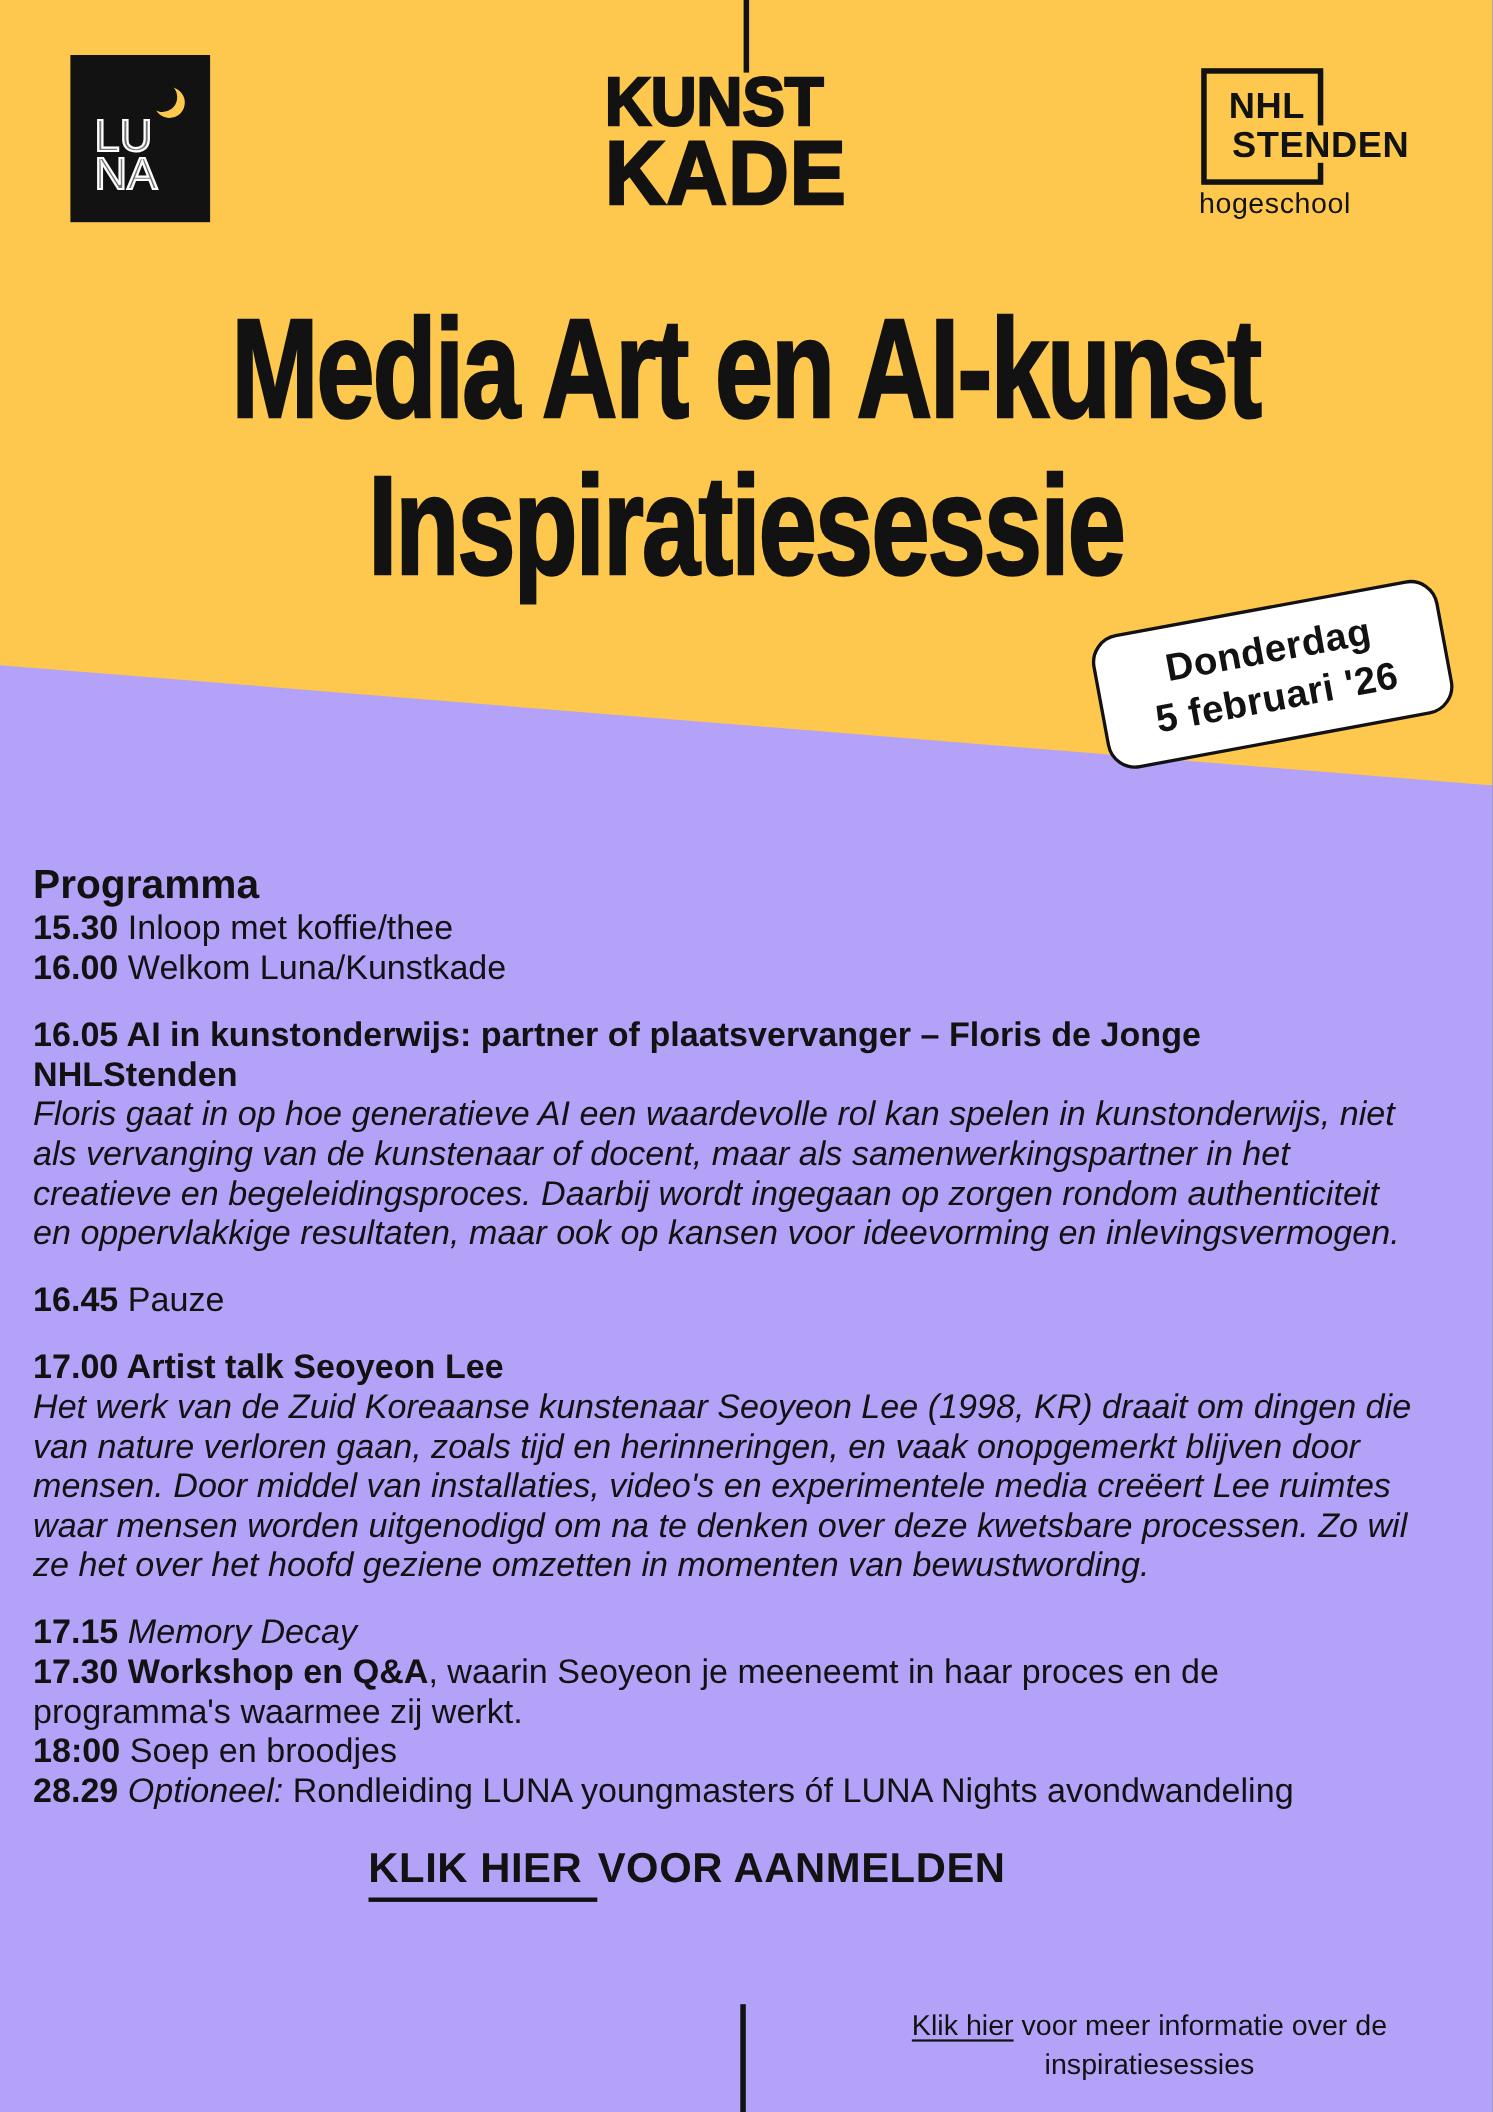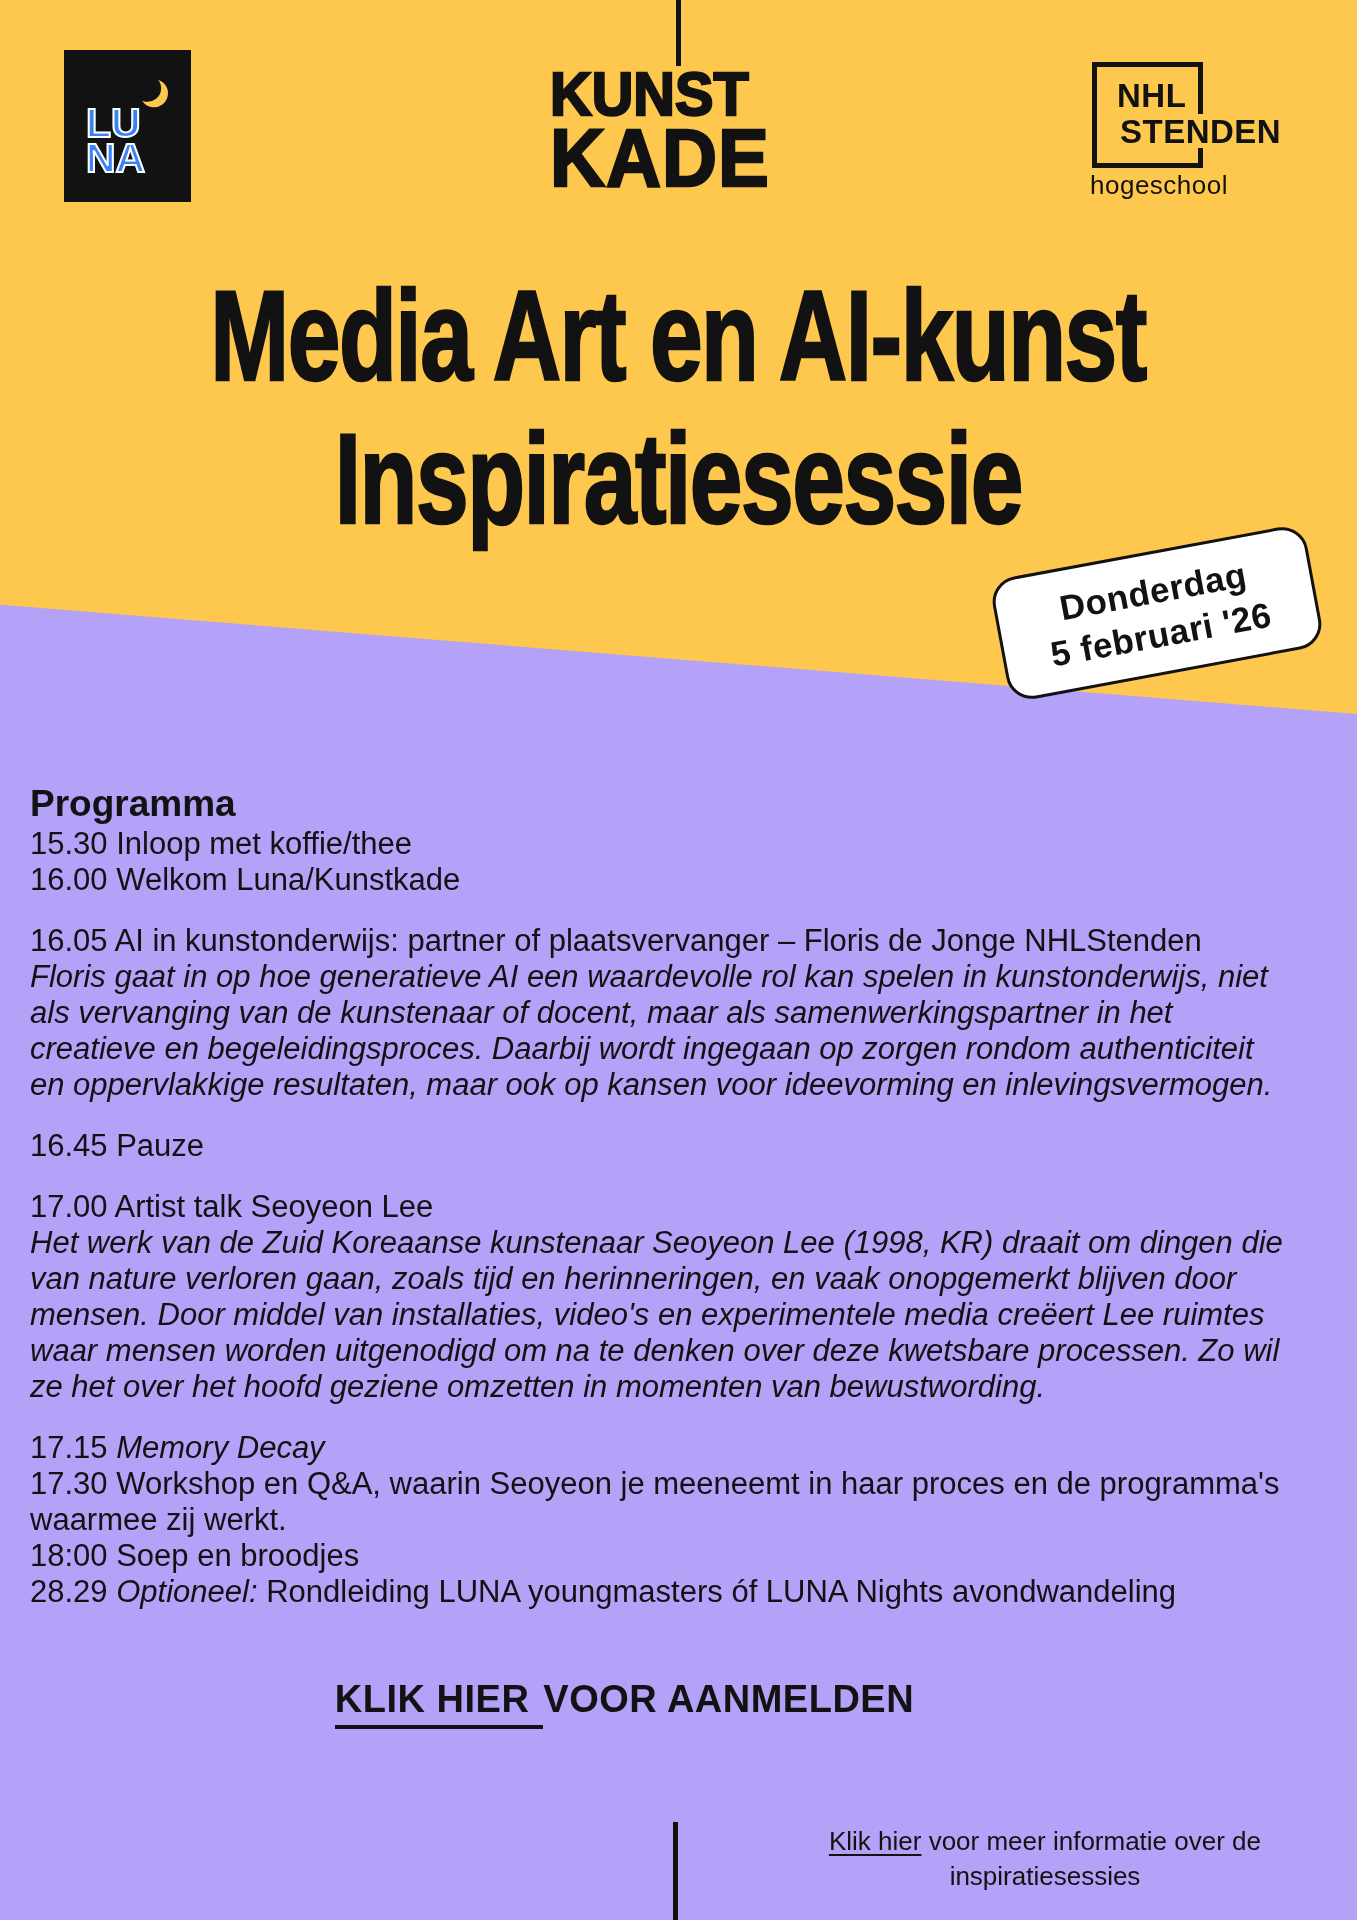--- a/index.html
+++ b/index.html
@@ -17,21 +17,21 @@
   .vline{position:absolute;width:5px;background:#121212;}
   .vline.top{left:676px;top:0;height:66px;}
   .vline.bottom{left:673px;top:1822px;height:98px;}
   
   .luna{
     position:absolute;left:64px;top:50px;width:127px;height:152px;
     background:#121212;
   }
   .luna-moon{position:absolute;right:16px;top:20px;width:46px;height:46px;transform:rotate(8deg);}
   .luna-text{
-    position:absolute;left:22px;top:56px;color:#3b82f6;font-weight:bold;
+    position:absolute;left:22px;top:56px;color:#737373;font-weight:normal;
     font-size:41px;line-height:35px;letter-spacing:0px;
     -webkit-text-stroke:2px #fff;
   }
   
   .kunstkade{position:absolute;left:550px;top:66px;transform:scaleX(.93);transform-origin:left top;}
   .kk1{font-size:62px;line-height:56px;font-weight:bold;-webkit-text-stroke:2.5px #121212;letter-spacing:0;}
   .kk2{font-size:82px;line-height:72px;font-weight:bold;-webkit-text-stroke:2.5px #121212;letter-spacing:1px;}
   
   .nhl{position:absolute;left:1092px;top:62px;width:220px;height:140px;}
   .nhl-box{position:absolute;left:0;top:0;width:101px;height:96px;border:5px solid #121212;}
@@ -52,21 +52,21 @@
     transform:rotate(-10.5deg);
     display:flex;flex-direction:column;align-items:center;justify-content:center;
     font-weight:bold;font-size:35px;line-height:44px;letter-spacing:.5px;
     z-index:5;text-align:center;
   }
   
   .program{position:absolute;left:30px;top:752px;width:1255px;font-size:31px;line-height:36px;}
   .prog-heading{font-size:37px;line-height:44px;font-weight:bold;margin-top:30px;}
   .program p{margin:0;}
   .program p.gap{margin-top:25px;}
-  .program b{font-weight:normal;text-align:center;}
+  .program b{font-weight:bold;text-align:center;}
   .program i{font-style:italic;}
   
   .cta{position:absolute;left:0;top:1678px;width:1249px;text-align:center;
     font-weight:bold;font-size:38px;letter-spacing:.5px;}
   .cta-link{border-bottom:4px solid #121212;padding-bottom:5px;padding-right:14px;cursor:pointer;}
   
   .footer{position:absolute;left:805px;top:1824px;width:480px;text-align:center;
     font-size:26px;line-height:35px;}
   .footer-link{text-decoration:underline;text-decoration-thickness:2px;text-underline-offset:4px;cursor:pointer;}
 </style>

